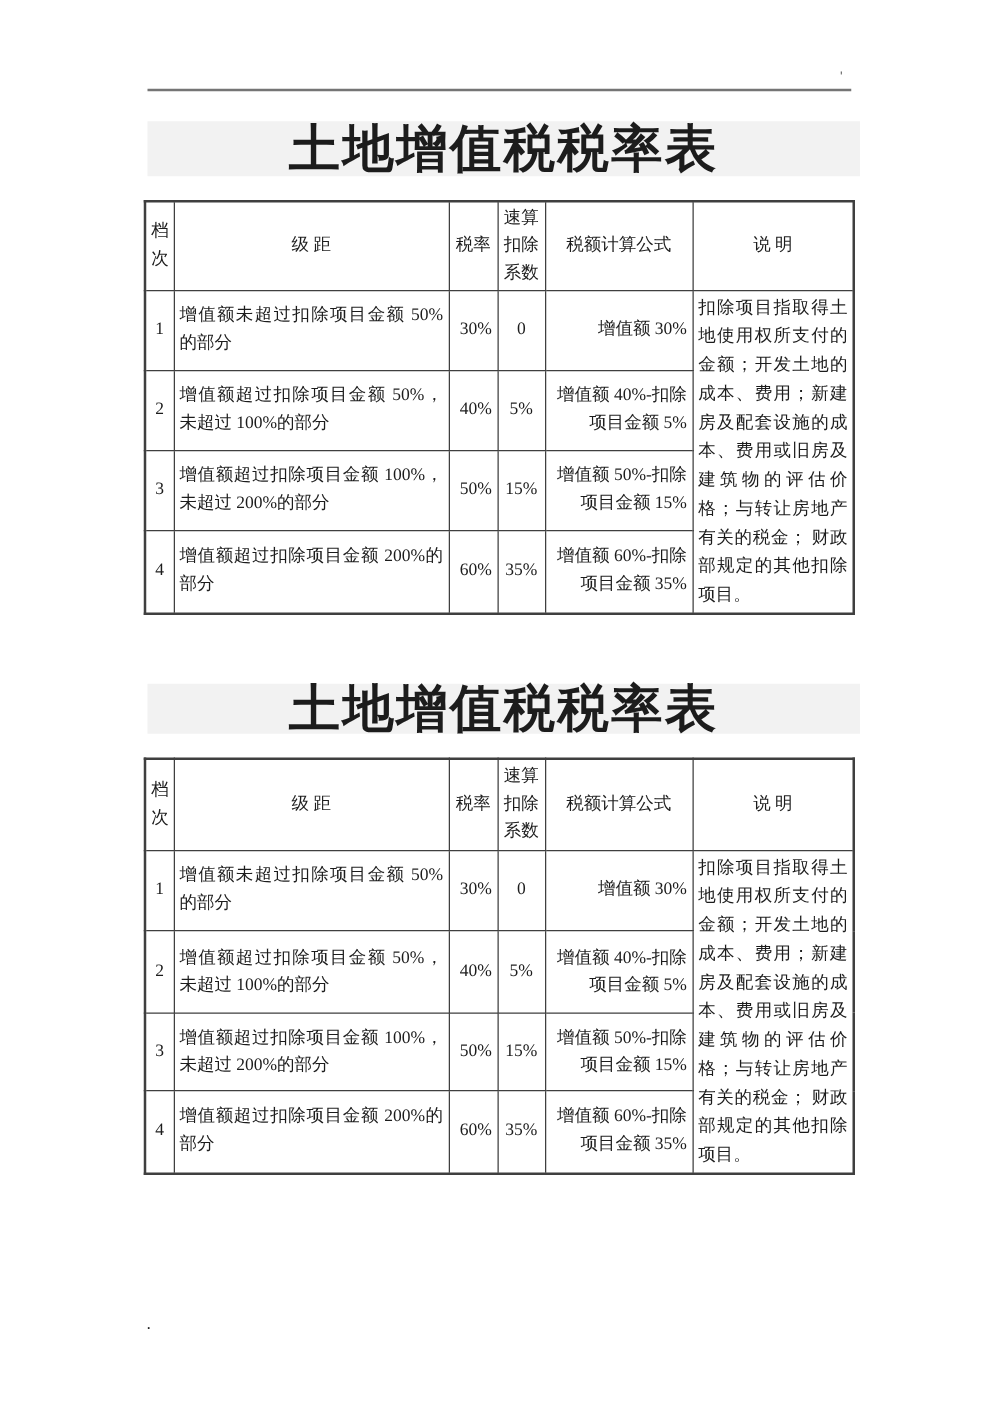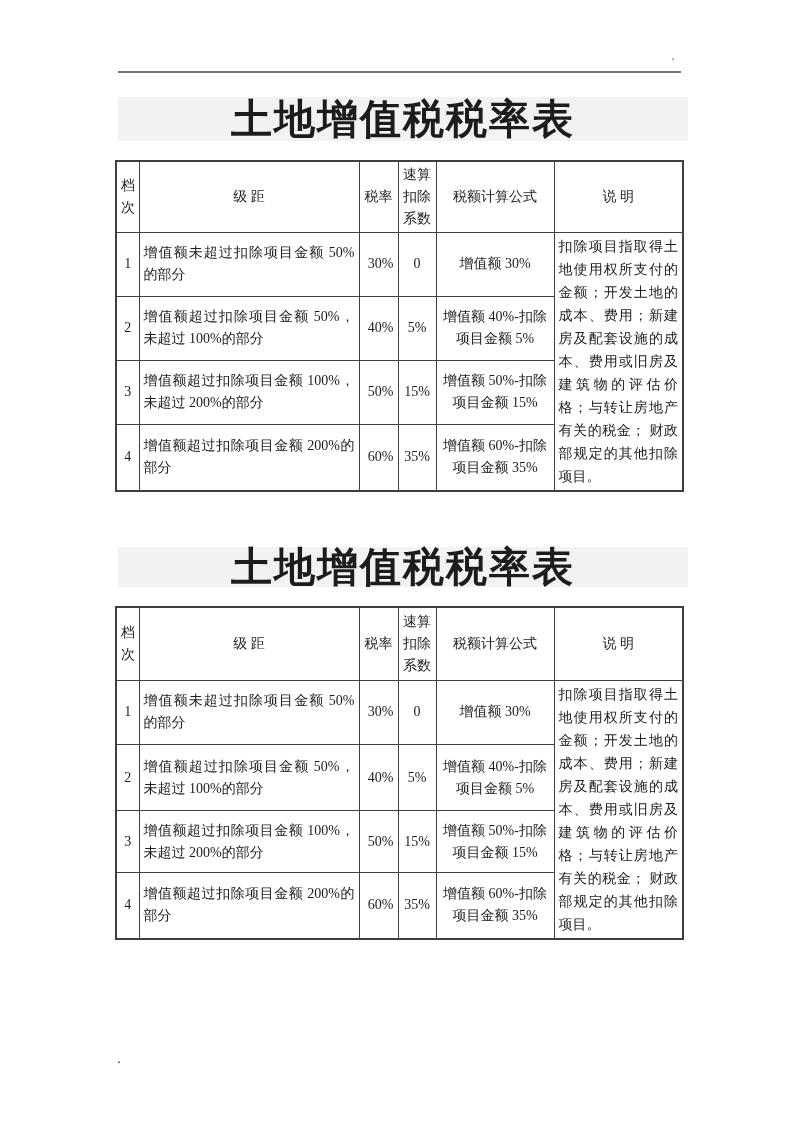--- a/index.html
+++ b/index.html
@@ -62,21 +62,21 @@
   col.c-rate    { width:39px; }
   col.c-deduct  { width:38px; }
   col.c-formula { width:118px; }
   col.c-note    { width:129px; }
 
   th.hdr { text-align:center; padding:2px 2px; }
   td.level-cell   { text-align:center; }
   td.bracket-cell { text-align:justify; padding:2px 9px; }
   td.rate-cell    { text-align:right; }
   td.deduct-cell  { text-align:center; }
-  td.formula-cell { text-align:center; padding:2px 8px; }
+  td.formula-cell { text-align:right; padding:2px 8px; }
   td.note-cell    { text-align:justify; padding:4px 8px; line-height:23px; vertical-align:middle; }
 
   
   table.first  tr.hdr-row { height:62px; }
   table.first  tr.r0 { height:46px; }
   table.first  tr.r1 { height:47px; }
   table.first  tr.r2 { height:47px; }
   table.first  tr.r3 { height:51px; }
 
   table.second tr.hdr-row { height:73px; }

